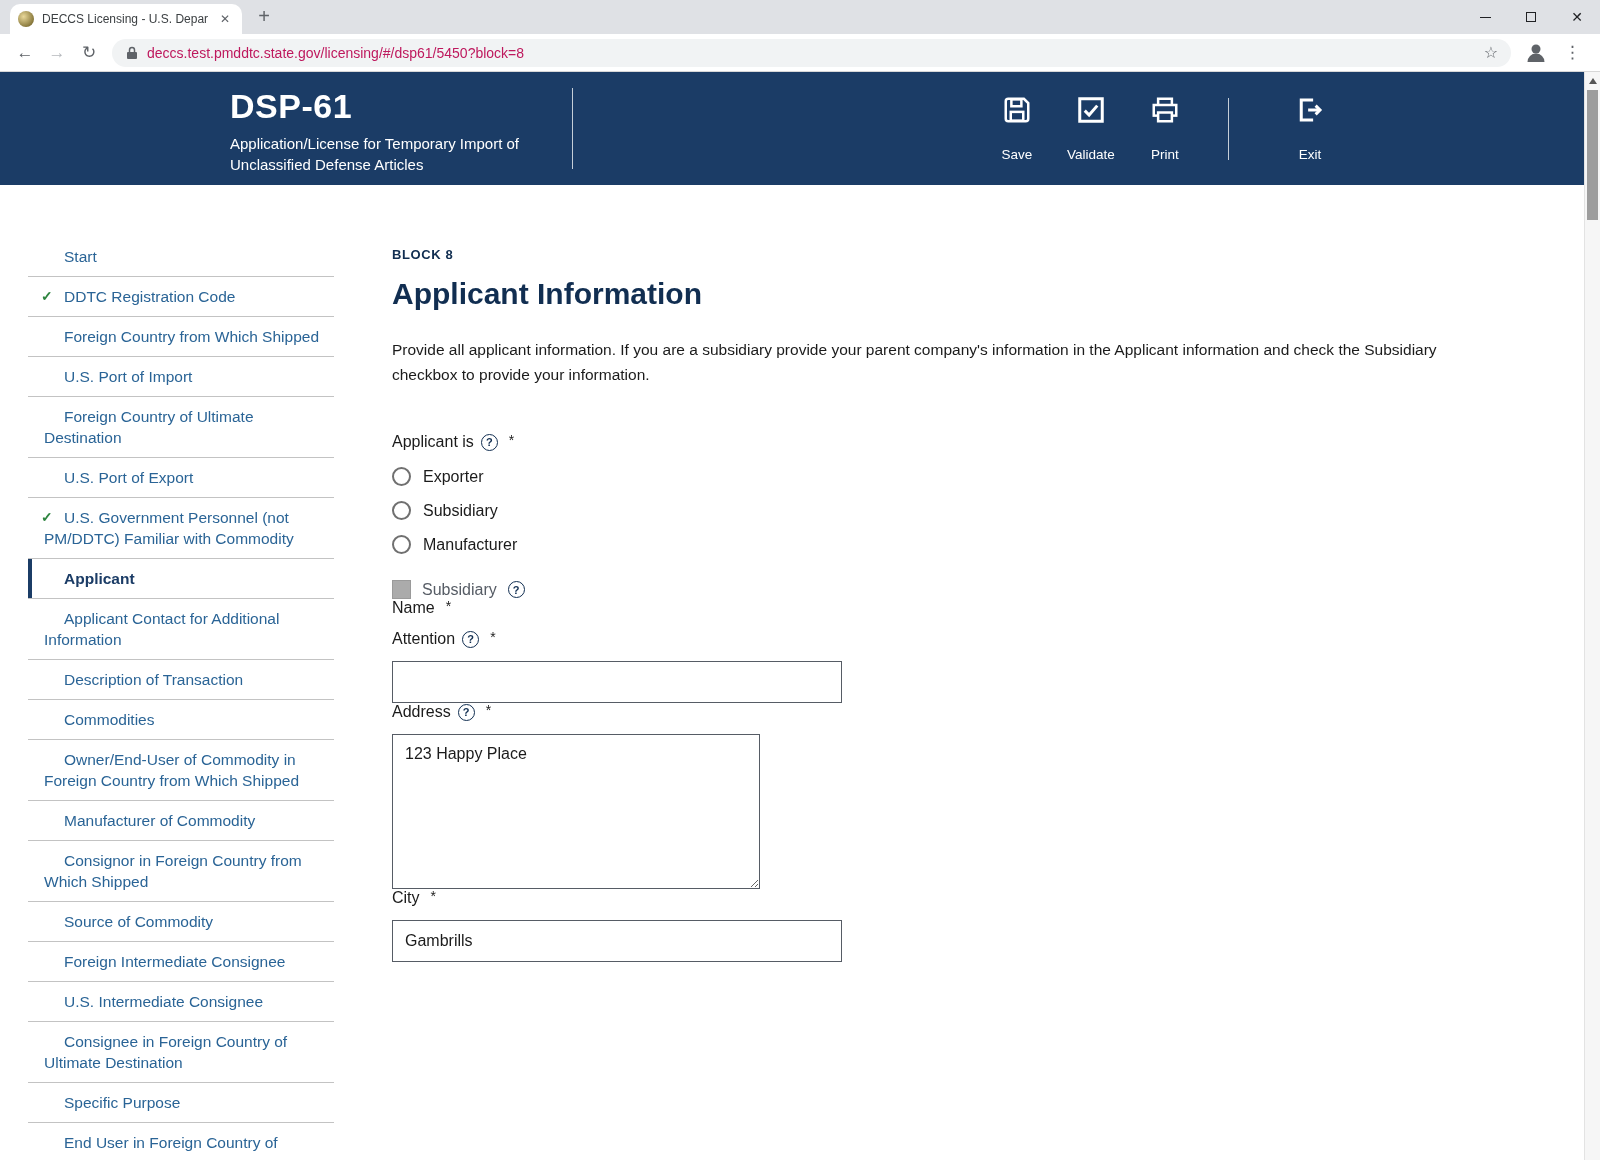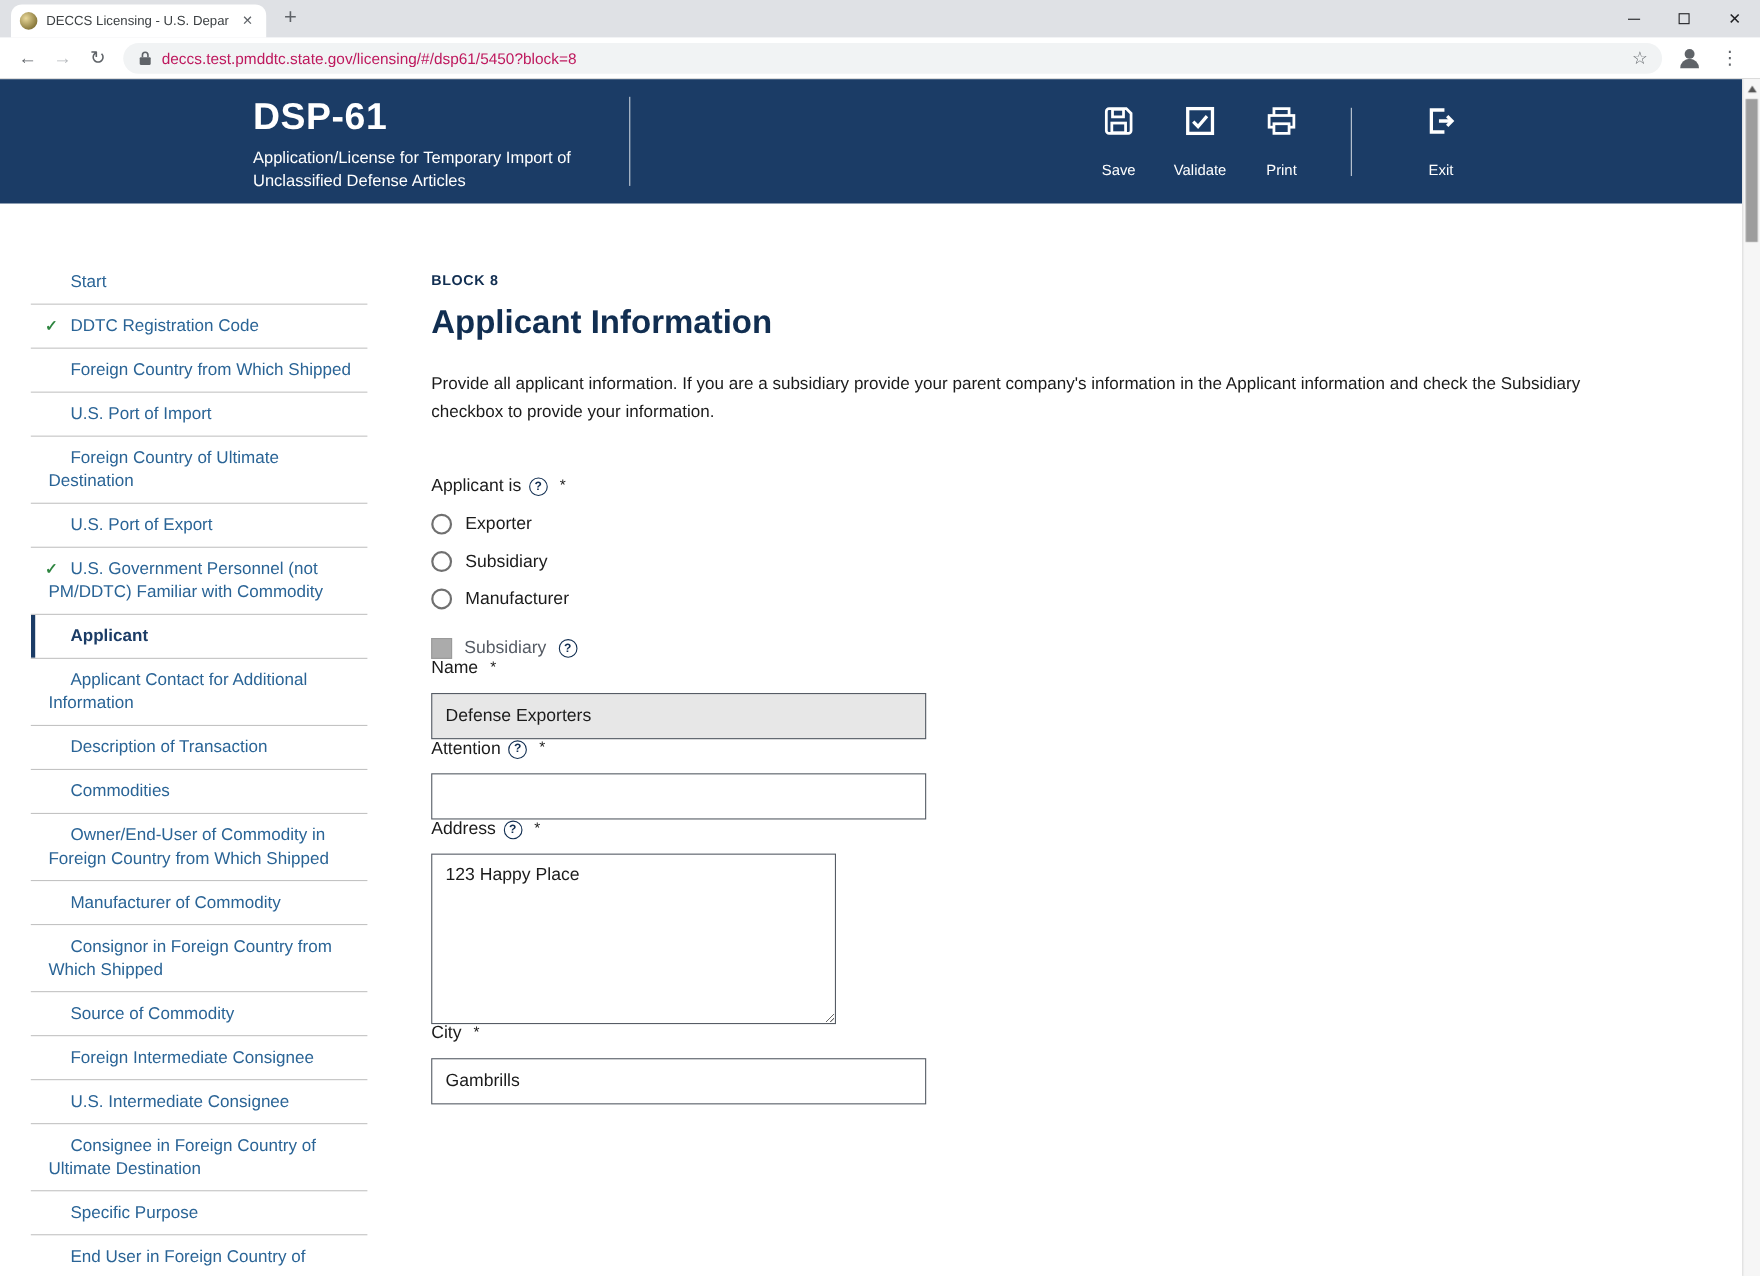--- a/index.html
+++ b/index.html
@@ -290,21 +290,20 @@
       <span class="checkbox"></span>
       <span>Subsidiary</span>
       <span class="help">?</span>
     </div>
 
     <div class="fgroup">
       <div class="field-label">
         <span>Name</span>
         <span class="req">*</span>
       </div>
-      <input class="text-input filled" value="Defense Exporters" style="">
     </div>
 
     <div class="fgroup">
       <div class="field-label">
         <span>Attention</span>
         <span class="help">?</span>
         <span class="req">*</span>
       </div>
       <input class="text-input" value="" style="">
     </div>

